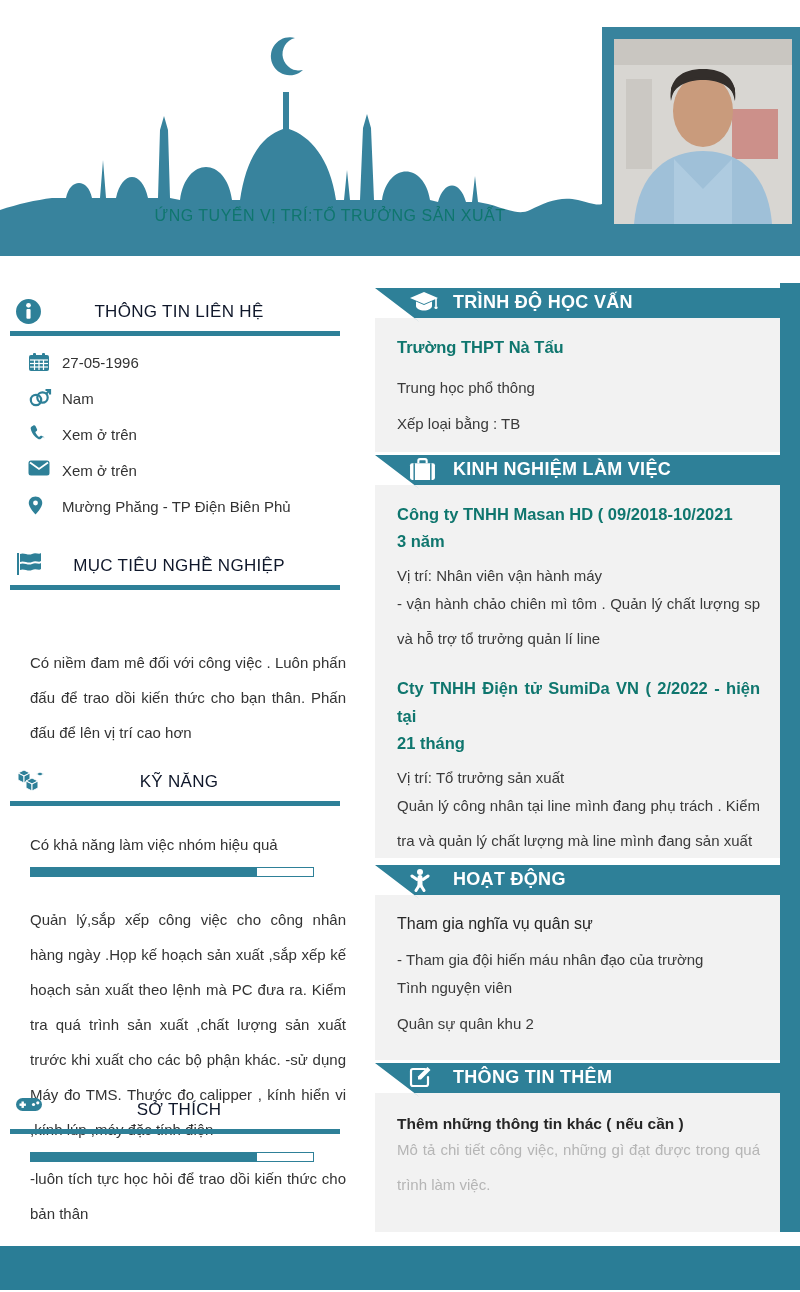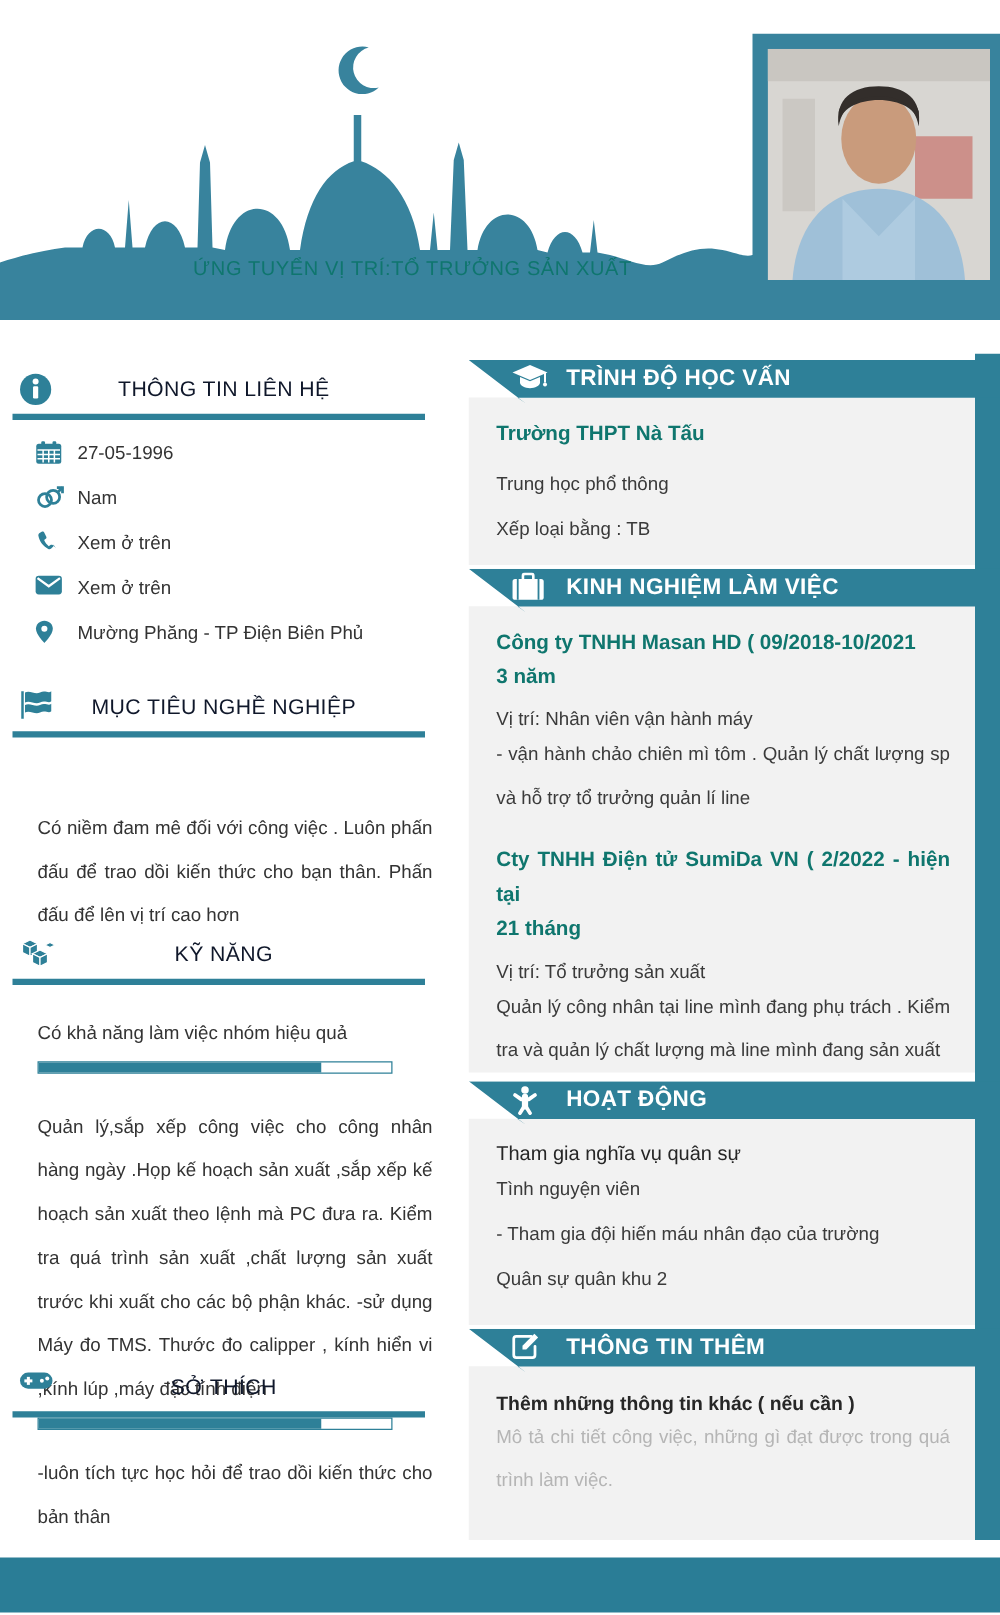--- a/index.html
+++ b/index.html
@@ -166,21 +166,21 @@
           <path fill="#2e8098" d="M5,2 C9,0 13,4 17,2 C21,0 24,3 26,1 L26,9 C24,11 21,8 17,10 C13,12 9,8 5,10 Z"></path>
           <path fill="#2e8098" d="M5,12 C9,10 13,14 17,12 C21,10 24,13 26,11 L26,17 C24,19 21,16 17,18 C13,20 9,16 5,18 Z"></path>
           </svg>
       </span>
       <h2>MỤC TIÊU NGHỀ NGHIỆP</h2>
     </div>
     <div class="lrule"></div>
     <p class="lpara" style="margin-top:56px">Có niềm đam mê đối với công việc . Luôn phấn đấu để trao dồi kiến thức cho bạn thân. Phấn đấu để lên vị trí cao hơn</p>
   </div>
 
-  <div class="lsec" style="top:750px">
+  <div class="lsec" style="top:768px">
     <div class="lhead">
       <span class="licon">
         <svg viewBox="0 0 30 26" width="30" height="26" fill="#2e8098" stroke="#fff" stroke-width="1">
           <path d="M9,2 L15,5 L9,8 L3,5 Z"></path>
             <path d="M3,5 L9,8 L9,15 L3,12 Z"></path>
             <path d="M15,5 L9,8 L9,15 L15,12 Z"></path>
           <path d="M17,10 L23,13 L17,16 L11,13 Z"></path>
             <path d="M11,13 L17,16 L17,23 L11,20 Z"></path>
             <path d="M23,13 L17,16 L17,23 L23,20 Z"></path>
           <path d="M25,4 L29,6 L25,8 L21,6 Z"></path>
@@ -276,22 +276,22 @@
             <path d="M19,8 L14,11.5"></path>
           <path d="M11,9.5 L11,17" stroke-width="5"></path>
           <path d="M11,16 L7,22.5"></path>
             <path d="M11,16 L15,22.5"></path>
           </svg>
       </span>
       <span class="rtitle">HOẠT ĐỘNG</span>
     </div>
     <div class="rbox" style="height:165px">
       <p class="act-title">Tham gia nghĩa vụ quân sự</p>
+      <p class="rline">- Tham gia đội hiến máu nhân đạo của trường</p>
       <p class="rline" style="margin-top:10px">Tình nguyện viên</p>
-      <p class="rline">- Tham gia đội hiến máu nhân đạo của trường</p>
       <p class="rline">Quân sự quân khu 2</p>
     </div>
   </div>
 
   <div class="rsec" style="top:1063px">
     <div class="rband">
       <span class="ricon">
         <svg viewBox="0 0 24 22" width="24" height="22">
             <path d="M16,3 L4,3 C2.9,3 2,3.9 2,5 L2,18 C2,19.1 2.9,20 4,20 L17,20 C18.1,20 19,19.1 19,18 L19,11" fill="none" stroke="#fff" stroke-width="2.2" stroke-linecap="round"></path>
           <path d="M9,13.5 L9,10.5 L18.5,1 L21.5,4 L12,13.5 Z" fill="#fff"></path>

